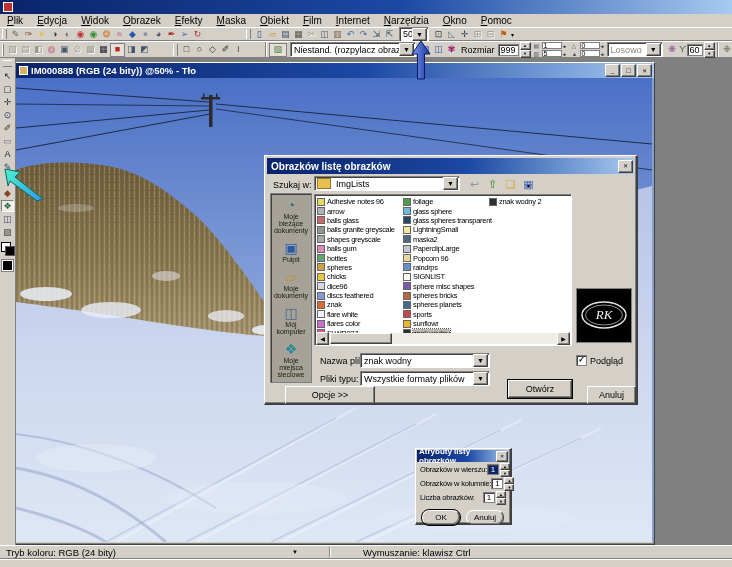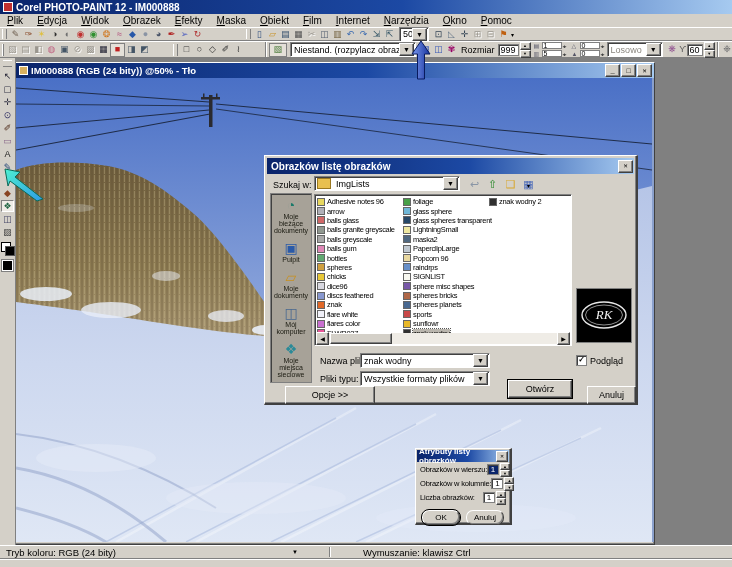--- a/index.html
+++ b/index.html
@@ -109,21 +109,20 @@
   #statusrow2{height:9px;border-top:1px solid #808080;box-shadow:0 1px 0 #fff inset;}
   
   .annot{position:absolute;z-index:50;pointer-events:none;}
 </style>
 </head>
 <body>
 <div id="app">
 
 <div class="titlebar">
   <span class="appicon"></span>
-  <span>Corel PHOTO-PAINT 12 - IM000888</span>
 </div>
 
 <div class="menubar">
 
 <span class="menu-item"><span>Plik</span></span>
       <span class="menu-item"><span>Edycja</span></span>
       <span class="menu-item"><span>Widok</span></span>
       <span class="menu-item"><span>Obrazek</span></span>
       <span class="menu-item"><span>Efekty</span></span>
       <span class="menu-item"><span>Maska</span></span>
@@ -602,21 +601,21 @@
               <div class="file-item">
                 <span class="file-thumb" style="background: rgb(208, 104, 104);"></span>
                 <span class="file-label">balls glass</span>
               </div>
               <div class="file-item">
                 <span class="file-thumb" style="background: rgb(144, 152, 144);"></span>
                 <span class="file-label">balls granite greyscale</span>
               </div>
               <div class="file-item">
                 <span class="file-thumb" style="background: rgb(168, 168, 168);"></span>
-                <span class="file-label">balls greyscale</span>
+                <span class="file-label">shapes greyscale</span>
               </div>
               <div class="file-item">
                 <span class="file-thumb" style="background: rgb(224, 136, 184);"></span>
                 <span class="file-label">balls gum</span>
               </div>
               <div class="file-item">
                 <span class="file-thumb" style="background: rgb(96, 168, 112);"></span>
                 <span class="file-label">bottles</span>
               </div>
               <div class="file-item">

